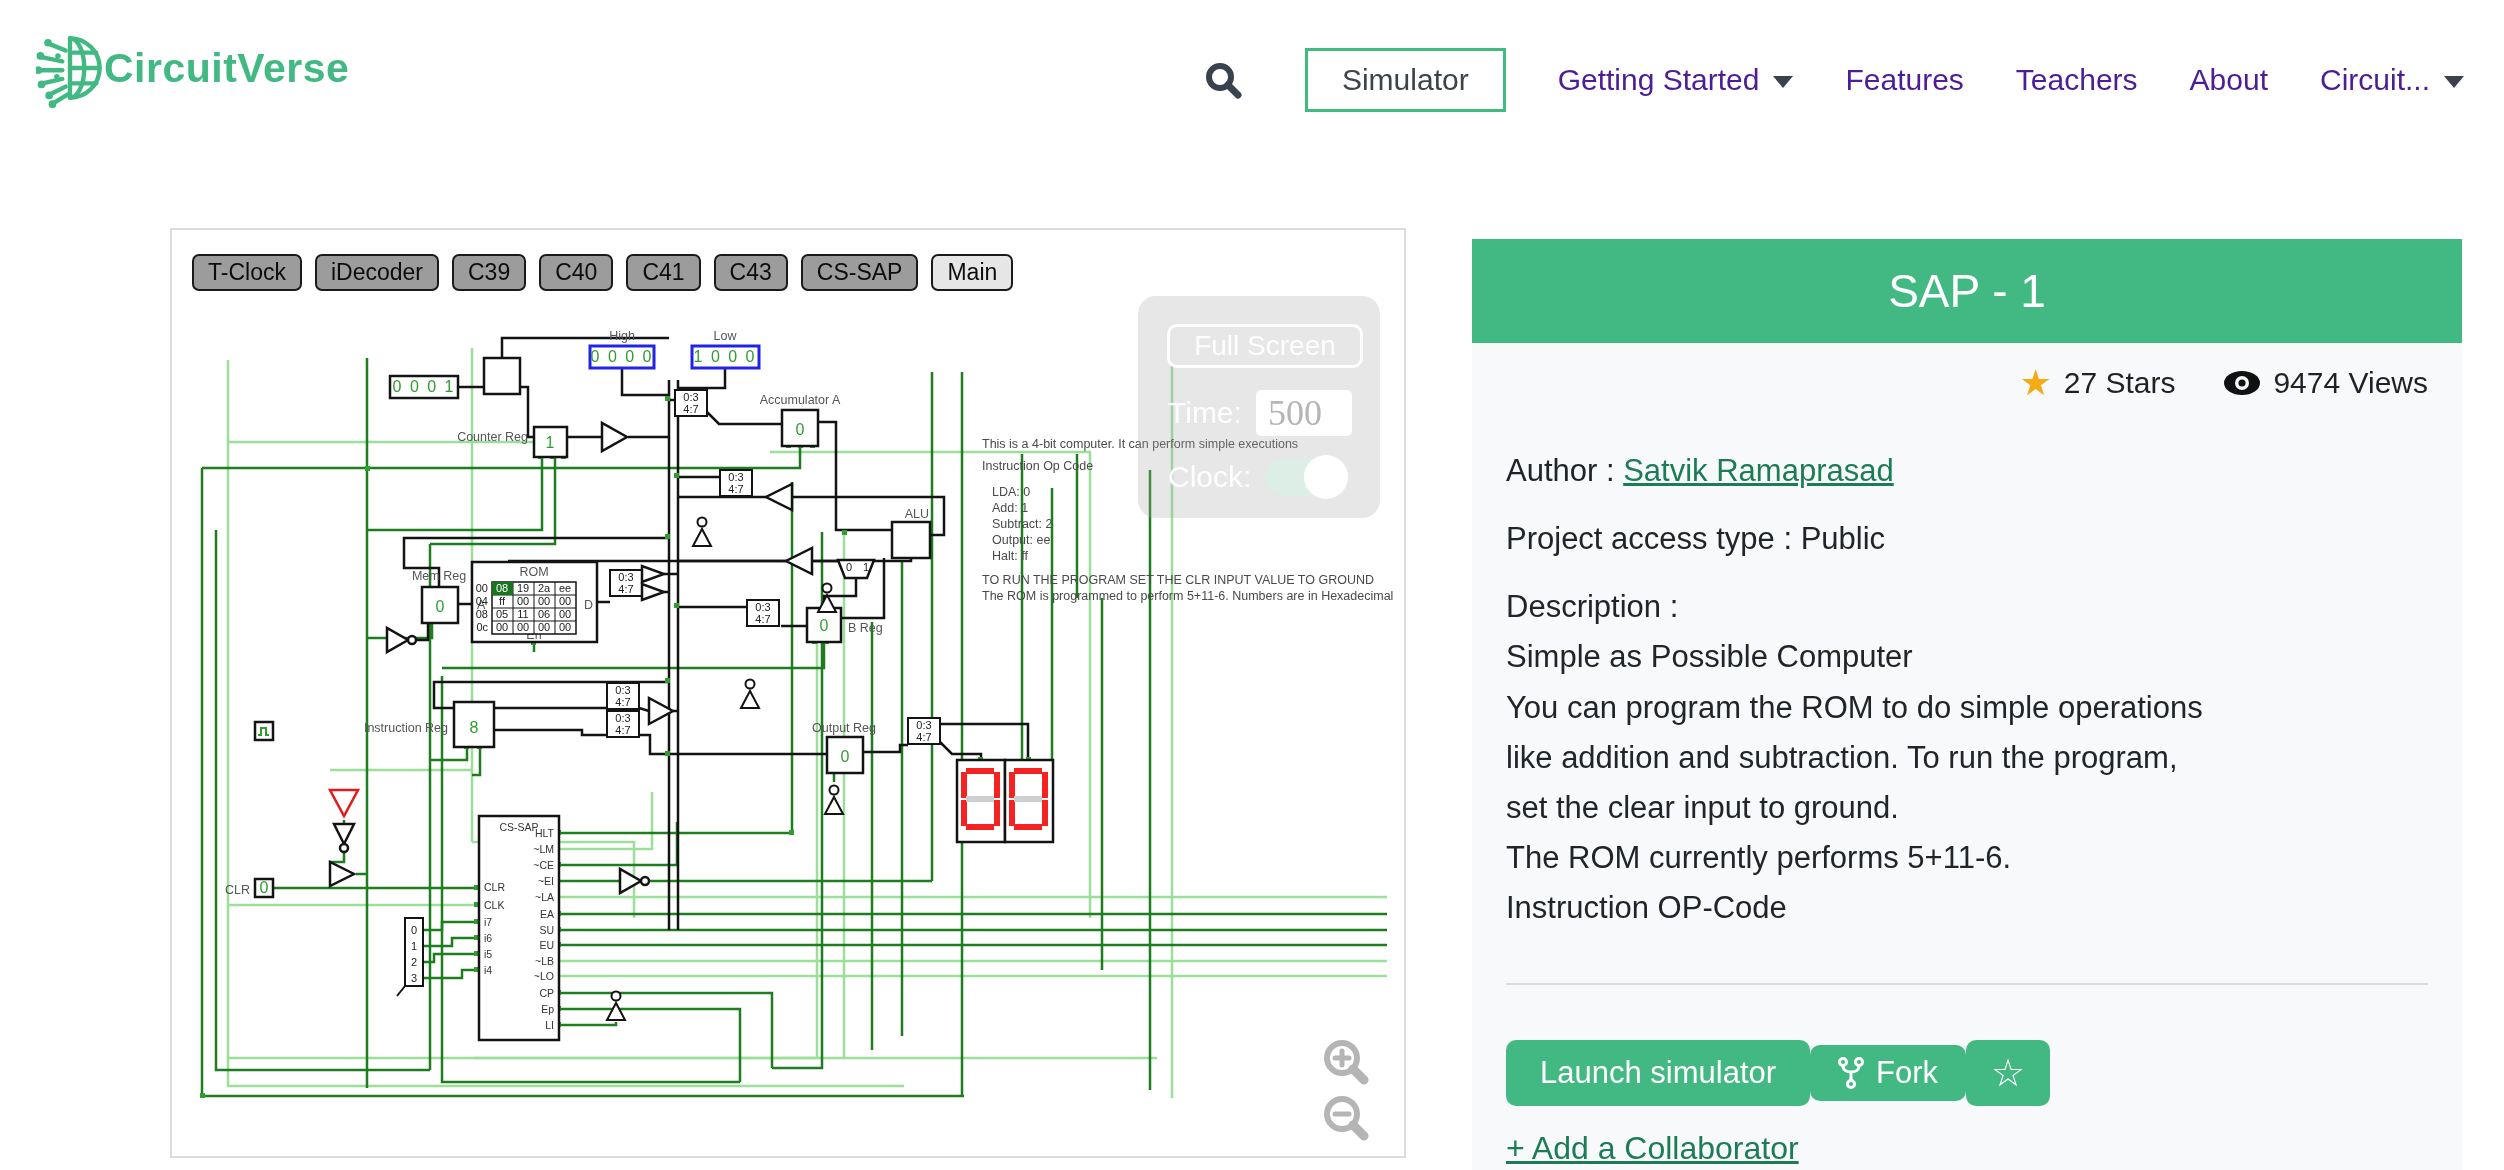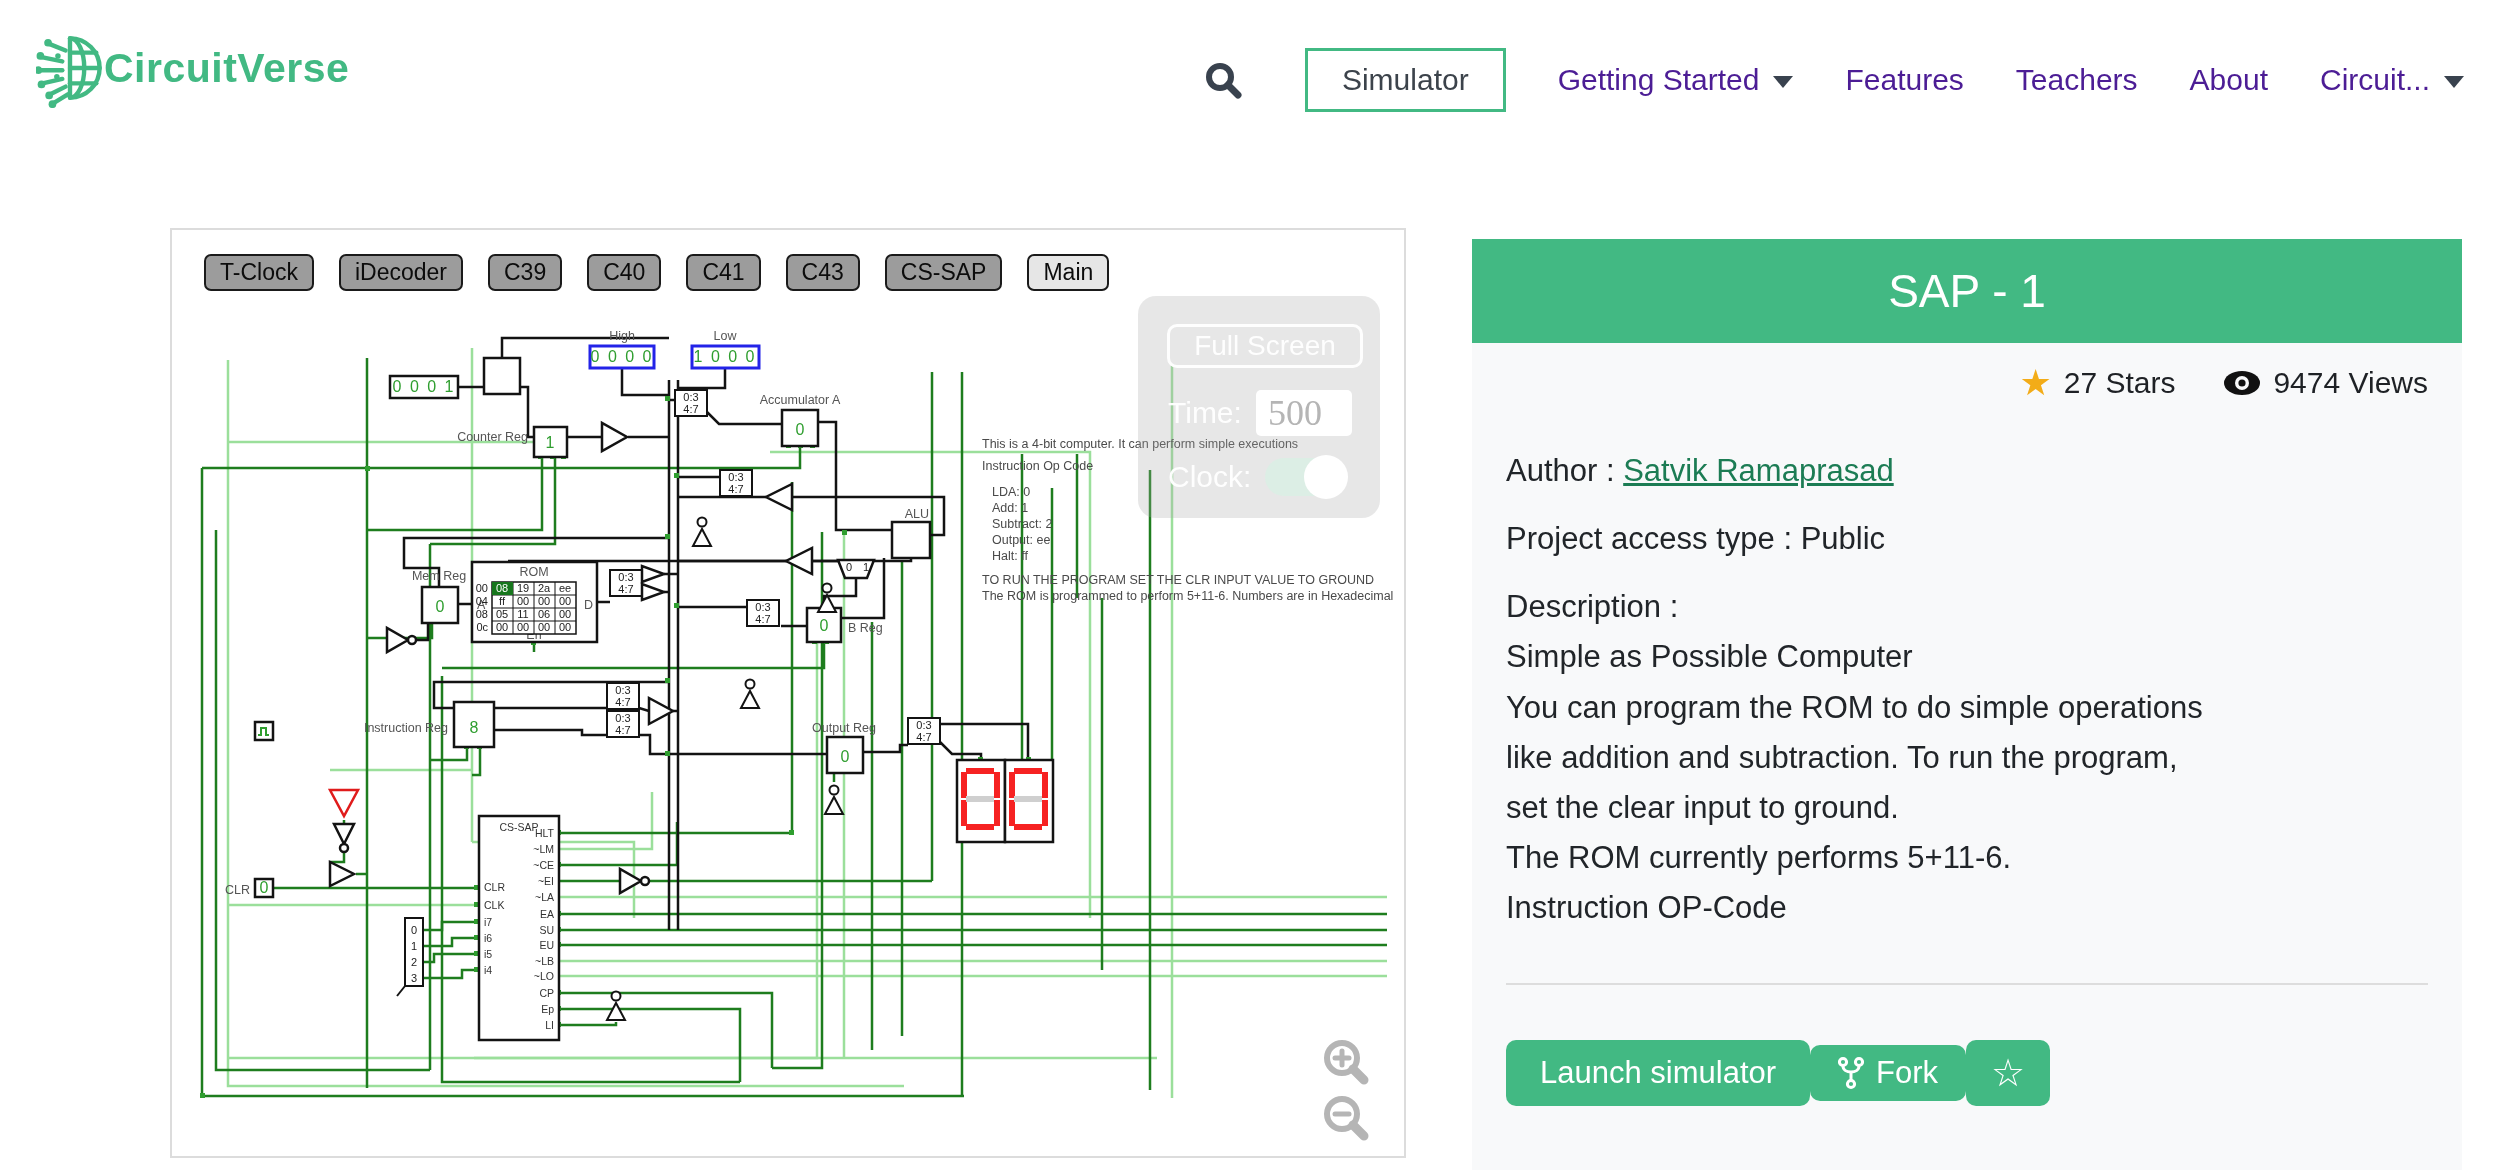--- a/index.html
+++ b/index.html
@@ -12,21 +12,21 @@
   .brand-text { font-size:41px; font-weight:700; color:#42b983; letter-spacing:0.5px; }
   .nav { position:absolute; right:40px; top:40px; height:80px; display:flex; align-items:center; gap:52px; }
   .nav-item { font-size:30px; color:#4c1d95; cursor:pointer; white-space:nowrap; display:flex; align-items:center; gap:14px; }
   .nav-sim { border:3px solid #42b983; padding:12px 34px; color:#3c434b; }
   .caret { width:0; height:0; border-left:10px solid transparent; border-right:10px solid transparent; border-top:12px solid #39424e; display:inline-block; margin-top:4px; }
   .search-btn { margin-right:10px; display:flex; align-items:center; cursor:pointer; }
 
   
   .circuit-panel { position:absolute; left:170px; top:228px; width:1236px; height:930px; border:2px solid #dcdcdc; background:#fff; }
   .tabs { position:absolute; left:20px; top:24px; display:flex; gap:13px; z-index:5; }
-  .tab { background:#9c9c9c; border:2px solid #1a1a1a; border-radius:7px; padding:3px 14px; font-size:23px; color:#0c0c0c; cursor:pointer; white-space:nowrap;margin-left:12px; }
+  .tab { background:#9c9c9c; border:2px solid #1a1a1a; border-radius:7px; padding:3px 14px; font-size:23px; color:#0c0c0c; cursor:pointer; white-space:nowrap; }
   .tab.active { background:#e6e6e6; }
   .circuit-svg { position:absolute; left:0; top:0; width:1232px; height:926px; }
 
   
   .preview-overlay { position:absolute; left:966px; top:66px; width:242px; height:222px; background:rgba(170,170,170,0.28); border-radius:18px; z-index:6;padding-left:12px; }
   .fs-btn { display:block; margin:28px auto 0; width:196px; height:44px; border:3px solid rgba(255,255,255,0.95); border-radius:10px; background:transparent; color:rgba(255,255,255,0.95); font-size:28px; font-family:"Liberation Sans",sans-serif; cursor:pointer; }
   .ov-row { display:flex; align-items:center; margin:22px 0 0 18px; gap:14px; }
   .ov-label { font-size:30px; color:rgba(255,255,255,0.96); }
   .time-input { width:96px; height:46px; border:none; border-radius:5px; background:#fff; color:#b5b5b5; font-size:36px; padding-left:12px; font-family:Liberation Serif, serif; }
   .toggle { position:relative; width:80px; height:38px; border-radius:19px; background:#dcEFe6; background:#dceee5; cursor:pointer; }
@@ -619,15 +619,18 @@
             <line x1="13" y1="16" x2="13" y2="24"></line>
           </g>
         </svg>
         <span>Fork</span>
       </button>
       <button class="btn btn-star">
         <span>☆</span>
       </button>
     </div>
 
+    <div class="collab-row">
+      <span class="collab-link">+ Add a Collaborator</span>
+    </div>
   </aside>
 
 </div>
 
 </body></html>

